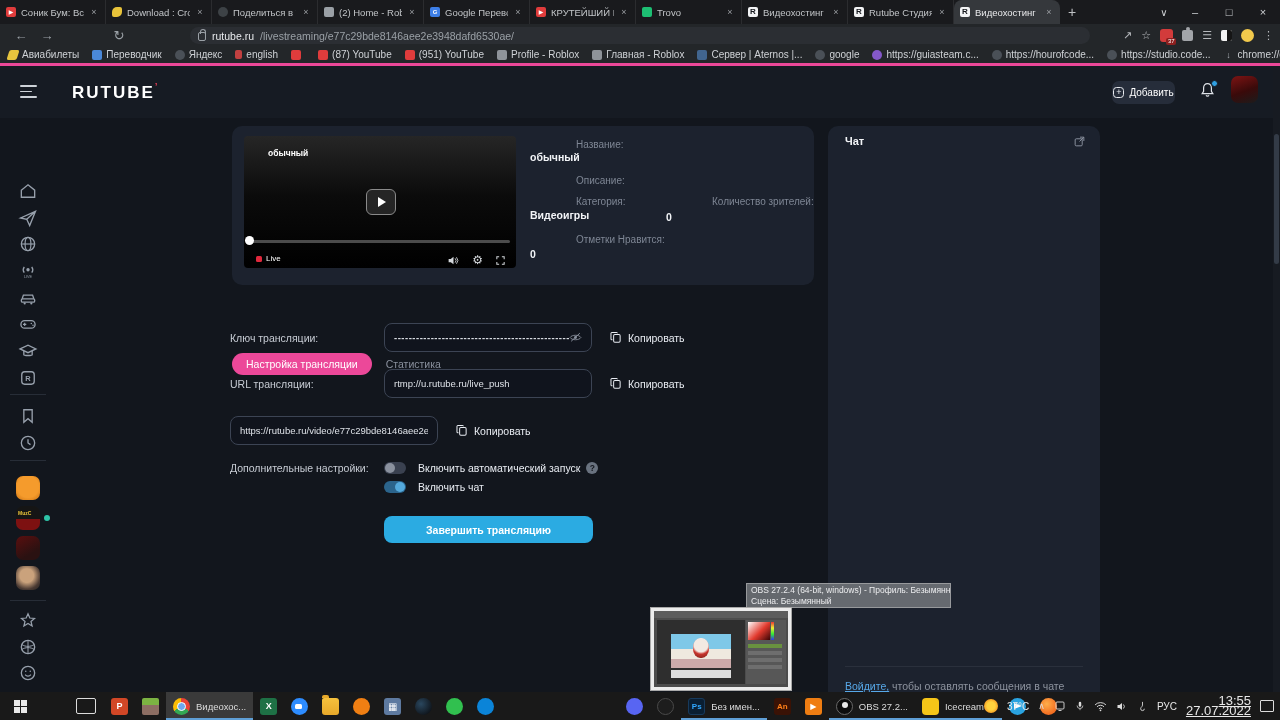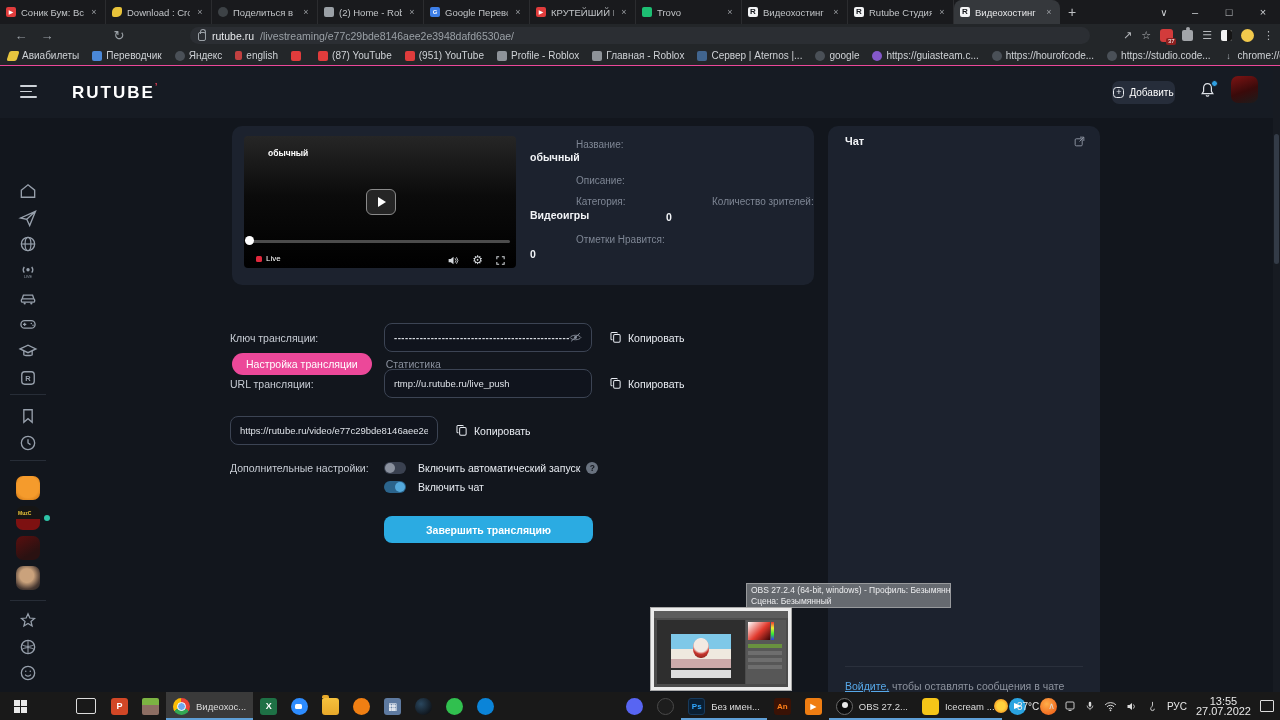--- a/index.html
+++ b/index.html
@@ -39,21 +39,21 @@
   #toolright{position:absolute;right:6px;top:24px;height:22px;display:flex;align-items:center;gap:9px;}
   .tric{color:#b6b9bd;font-size:11px;position:relative;}
   .adb{width:13px;height:13px;background:#d23b3b;border-radius:3px;position:relative;}
   .adb .badge{position:absolute;right:-3px;bottom:-3px;background:#8b1f1f;color:#fff;font-size:6px;padding:0 1.5px;border-radius:2px;line-height:7px;}
   .puzz{width:11px;height:11px;background:#a2a5a9;border-radius:2px;position:relative;}
   .puzz::before{content:"";position:absolute;top:-3px;left:3.5px;width:4px;height:4px;border-radius:50%;background:#a2a5a9;}
   .bwsq{width:11px;height:11px;background:#f2f2f2;border-radius:2px;position:relative;overflow:hidden;}
   .bwsq::before{content:"";position:absolute;right:0;top:0;width:5px;height:11px;background:#151515;}
   .umoji{width:13px;height:13px;border-radius:50%;background:#f2c94c;}
 
-  #bookmarks{position:absolute;left:0;top:46px;width:1280px;height:20px;background:#232629;display:flex;align-items:center;padding:0 8px;gap:13px;border-bottom:1px solid #ec4899;}
+  #bookmarks{position:absolute;left:0;top:46px;width:1280px;height:20px;background:#232629;display:flex;align-items:center;padding:0 8px;gap:13px;border-bottom:3px solid #ec4899;}
   .bm{display:flex;align-items:center;gap:4px;white-space:nowrap;}
   .bm span.lbl{font-size:10px;color:#cfd2d6;}
   .bmic{width:10px;height:10px;border-radius:2px;font-size:7px;line-height:10px;text-align:center;color:#cfd2d6;}
   .b-av{background:#e7c53e;transform:skewX(-18deg);}
   .b-blue{background:#4a88d8;}
   .b-dark{background:#4a5057;border-radius:50%;}
   .b-redsm{background:#c24040;width:7px;height:9px;}
   .b-yt{background:#e03c3c;}
   .b-gray{background:#8e9399;}
   .b-slate{background:#41658f;}
@@ -191,21 +191,21 @@
   .tb-ice{background:#f5c518;border-radius:4px;}
   .tb-tg{background:#2aa3e0;border-radius:50%;position:relative;}
   .tb-tg::after{content:"";position:absolute;left:5px;top:5.5px;width:0;height:0;border-left:8px solid #fff;border-top:3.5px solid transparent;border-bottom:3.5px solid transparent;}
   .tb-fl{background:radial-gradient(circle at 40% 35%,#ffae4a,#f26d21 70%);border-radius:50%;}
 
   #tray{position:absolute;right:0;top:692px;height:28px;display:flex;align-items:center;gap:9px;padding-right:6px;z-index:41;}
   .sun{width:14px;height:14px;border-radius:50%;background:radial-gradient(circle,#ffd23e 40%,#f5921f 80%);}
   .traytxt{color:#e8e8e8;font-size:10px;}
   .chevup{color:#dcdcdc;font-size:9px;}
   .trayic{display:flex;align-items:center;}
-  #clock{color:#e8e8e8;font-size:11px;text-align:center;line-height:10px;}
+  #clock{color:#e8e8e8;font-size:13px;text-align:right;line-height:10px;text-decoration:underline;}
   .notif{width:14px;height:12px;border:1.3px solid #dcdcdc;border-radius:1px;}
 </style>
 </head>
 <body>
 
 <div id="screen">
 
   <div id="tabbar">
     <div class="tabs">
 

